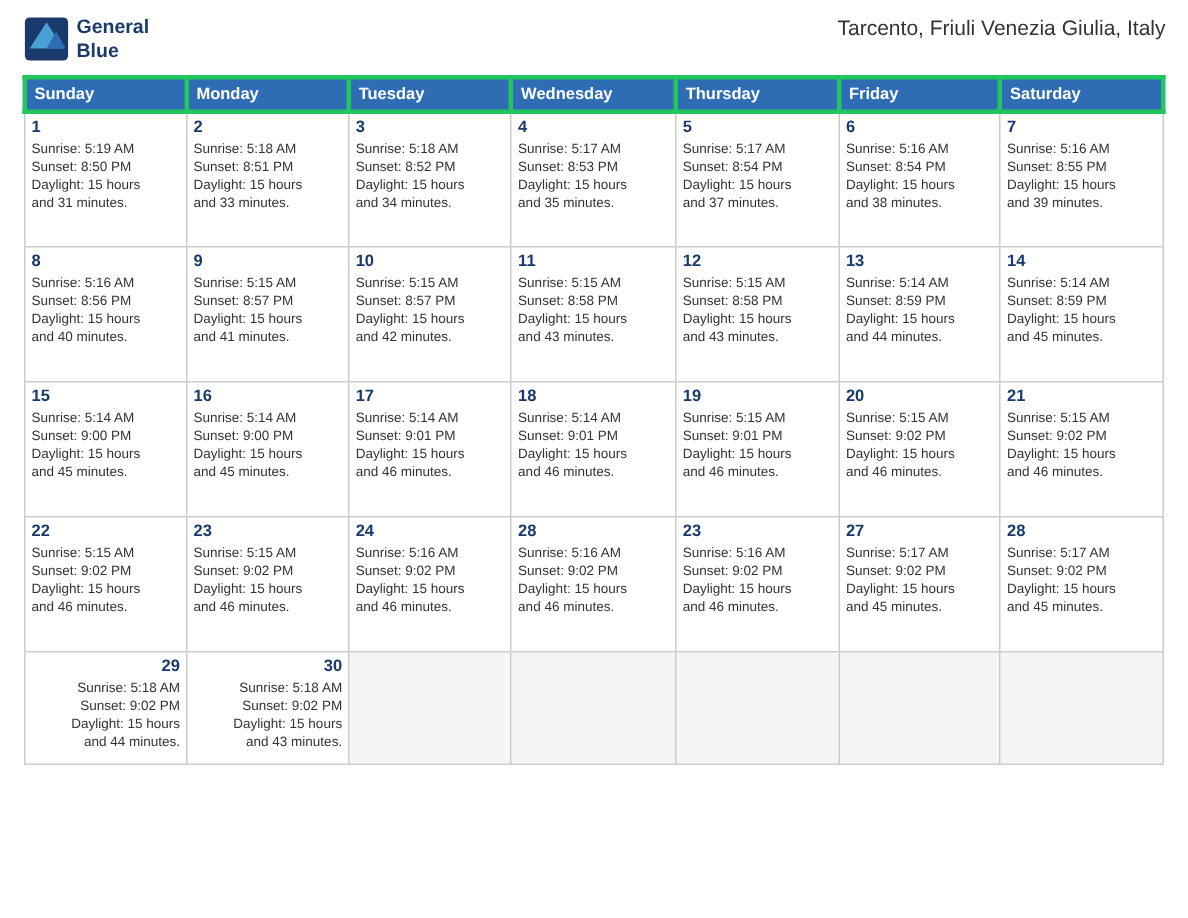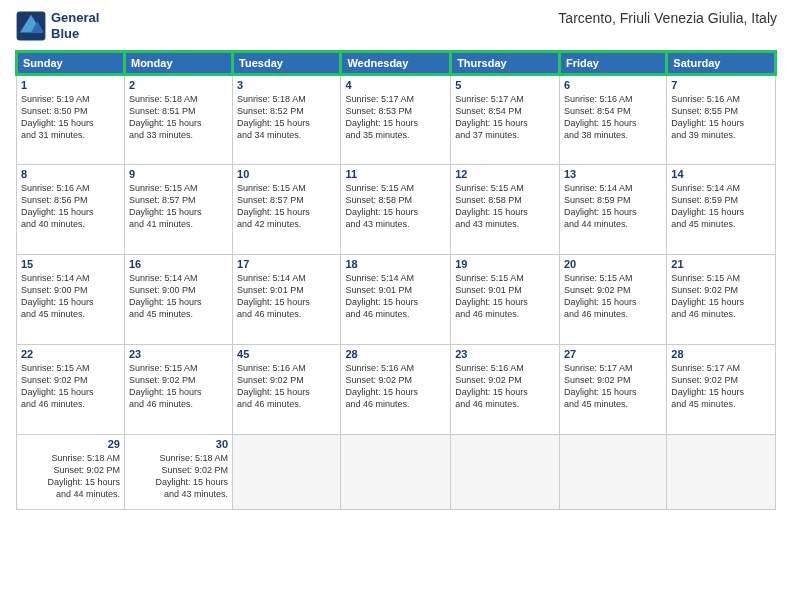--- a/index.html
+++ b/index.html
@@ -286,21 +286,21 @@
 and 46 minutes.</div>
           </td>
           <td>
             <div class="day-num">23</div>
             <div class="day-info" style="white-space: pre-line;">Sunrise: 5:15 AM
 Sunset: 9:02 PM
 Daylight: 15 hours
 and 46 minutes.</div>
           </td>
           <td>
-            <div class="day-num">45</div>
+            <div class="day-num">24</div>
             <div class="day-info" style="white-space: pre-line;">Sunrise: 5:16 AM
 Sunset: 9:02 PM
 Daylight: 15 hours
 and 46 minutes.</div>
           </td>
           <td>
             <div class="day-num">28</div>
             <div class="day-info" style="white-space: pre-line;">Sunrise: 5:16 AM
 Sunset: 9:02 PM
 Daylight: 15 hours

